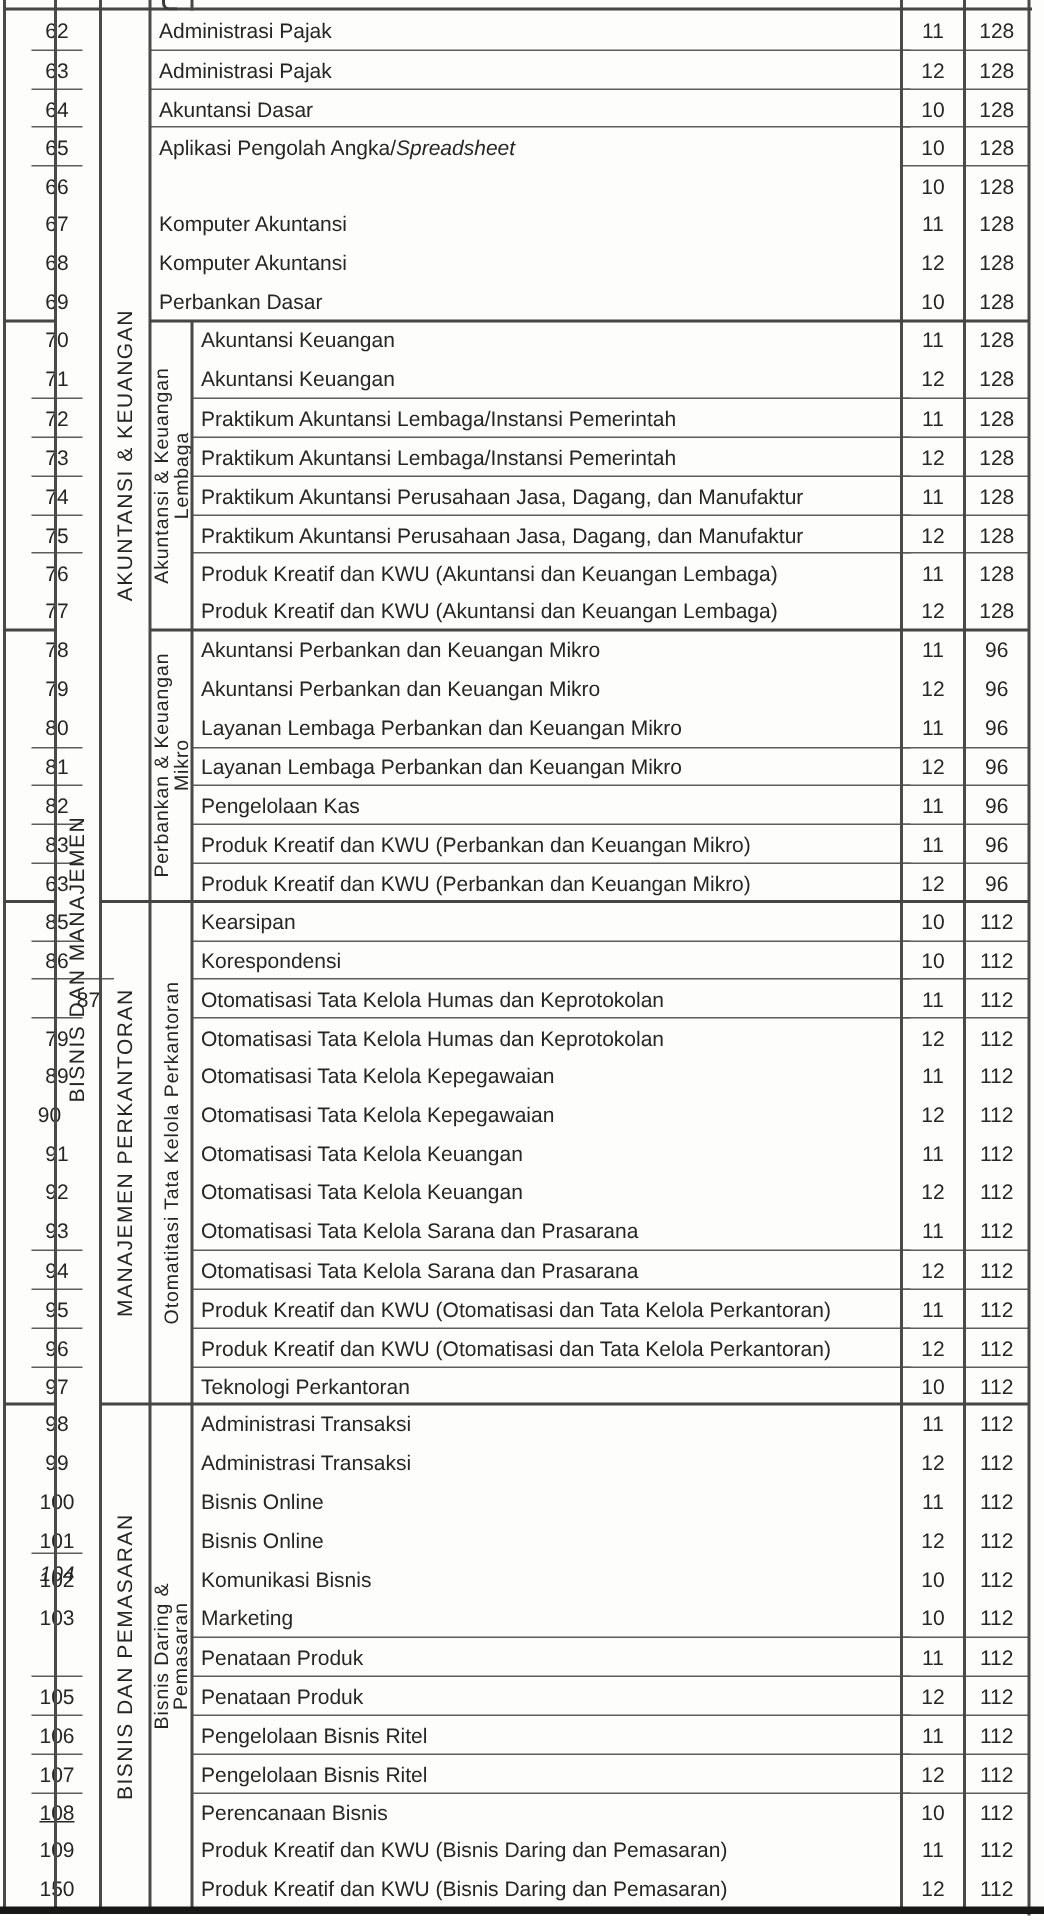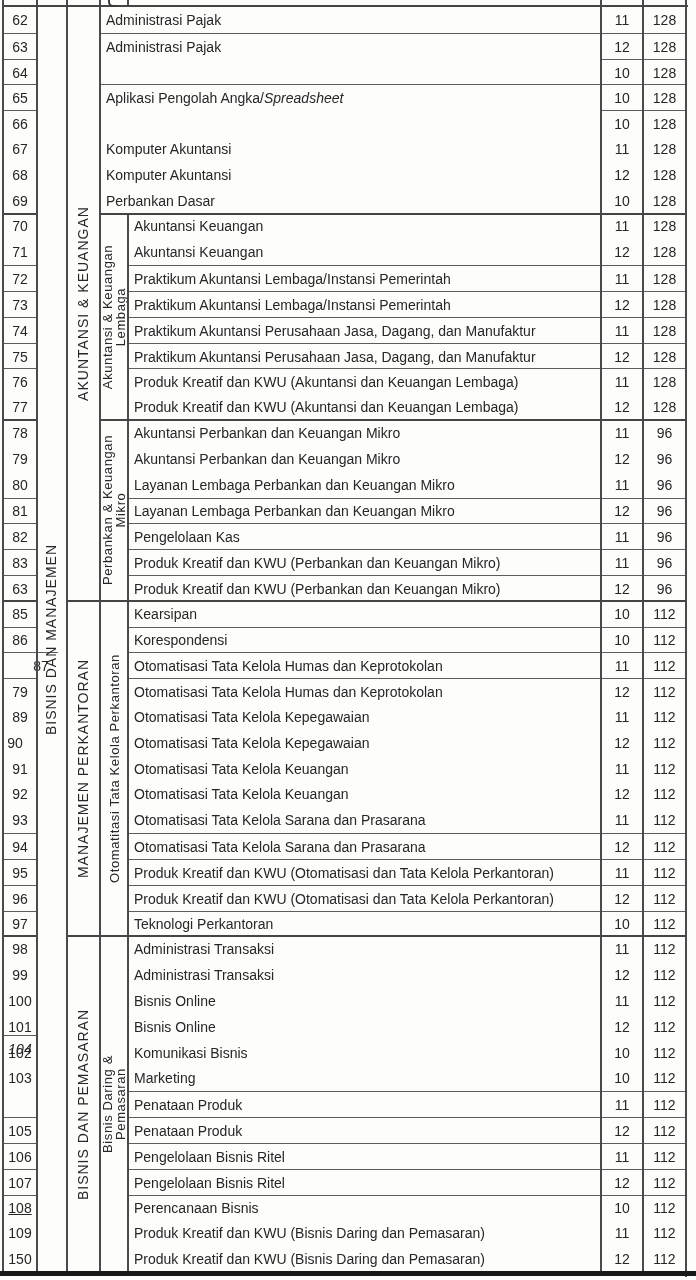--- a/index.html
+++ b/index.html
@@ -2,21 +2,21 @@
 <html><head>
 <meta charset="utf-8">
 <style>
   html,body{margin:0;padding:0;background:#e9e9e9;}
   #screen{
     position:relative;width:696px;height:1280px;background:#fdfdfc;
     font-family:"Liberation Sans", sans-serif;overflow:hidden;
   }
   .cell{position:absolute;display:flex;align-items:center;overflow:hidden;
         color:#262626;font-size:14px;white-space:nowrap;}
-  .num{justify-content:center;}
+  .num{justify-content:center;margin-left:18px;}
   .subj{padding-left:6px;}
   .ctr{justify-content:center;}
   .sep{border-top:1px solid #5d5d5d;}
   .it{font-style:italic;}
   .vline{position:absolute;width:2px;background:#4a4a4a;}
   .hline{position:absolute;height:2px;background:#454545;}
   .heavy{background:#181818;}
   .vcell{position:absolute;display:flex;align-items:center;justify-content:center;overflow:visible;}
   .vtext{transform:rotate(-90deg);white-space:pre;text-align:center;flex:none;
          font-size:14px;letter-spacing:1px;line-height:15px;color:#262626;}
@@ -30,20 +30,21 @@
 <div id="screen">
     <div class="cell num" style="left: 3px; top: 7px; width: 34px; height: 25.8163px;">62</div>
     <div class="cell subj" style="left: 100px; top: 7px; width: 501px; height: 25.8163px;">Administrasi Pajak</div>
     <div class="cell ctr" style="left: 601px; top: 7px; width: 42px; height: 25.8163px;">11</div>
     <div class="cell ctr" style="left: 643px; top: 7px; width: 43px; height: 25.8163px;">128</div>
     <div class="cell num sep" style="left: 3px; top: 32.8163px; width: 34px; height: 25.8163px;">63</div>
     <div class="cell subj sep" style="left: 100px; top: 32.8163px; width: 501px; height: 25.8163px;">Administrasi Pajak</div>
     <div class="cell ctr sep" style="left: 601px; top: 32.8163px; width: 42px; height: 25.8163px;">12</div>
     <div class="cell ctr sep" style="left: 643px; top: 32.8163px; width: 43px; height: 25.8163px;">128</div>
     <div class="cell num sep" style="left: 3px; top: 58.6327px; width: 34px; height: 25.8163px;">64</div>
+    <div class="cell subj sep" style="left: 100px; top: 58.6327px; width: 501px; height: 25.8163px;">Akuntansi Dasar</div>
     <div class="cell ctr sep" style="left: 601px; top: 58.6327px; width: 42px; height: 25.8163px;">10</div>
     <div class="cell ctr sep" style="left: 643px; top: 58.6327px; width: 43px; height: 25.8163px;">128</div>
     <div class="cell num sep" style="left: 3px; top: 84.449px; width: 34px; height: 25.8163px;">65</div>
     <div class="cell subj sep" style="left: 100px; top: 84.449px; width: 501px; height: 25.8163px;">
       <span>Aplikasi Pengolah Angka/</span>
       <span class="it">Spreadsheet</span>
     </div>
     <div class="cell ctr sep" style="left: 601px; top: 84.449px; width: 42px; height: 25.8163px;">10</div>
     <div class="cell ctr sep" style="left: 643px; top: 84.449px; width: 43px; height: 25.8163px;">128</div>
     <div class="cell num sep" style="left: 3px; top: 110.265px; width: 34px; height: 25.8163px;">66</div>

